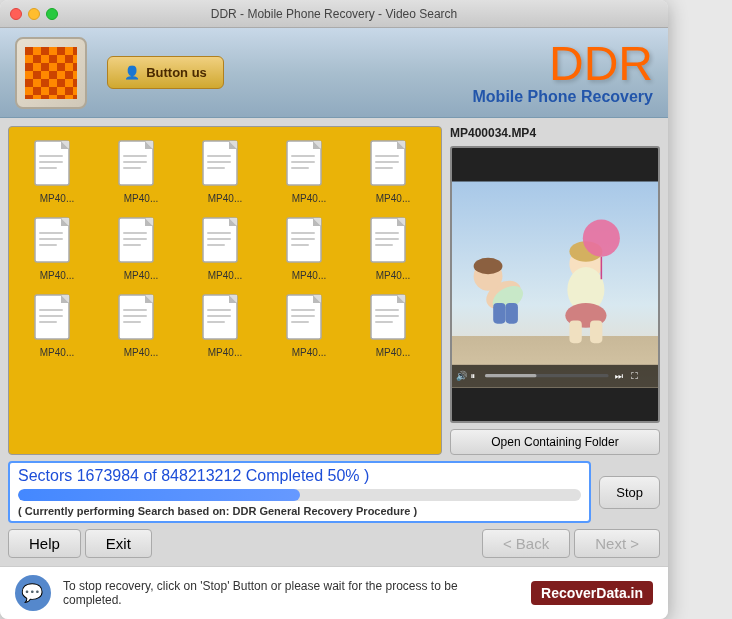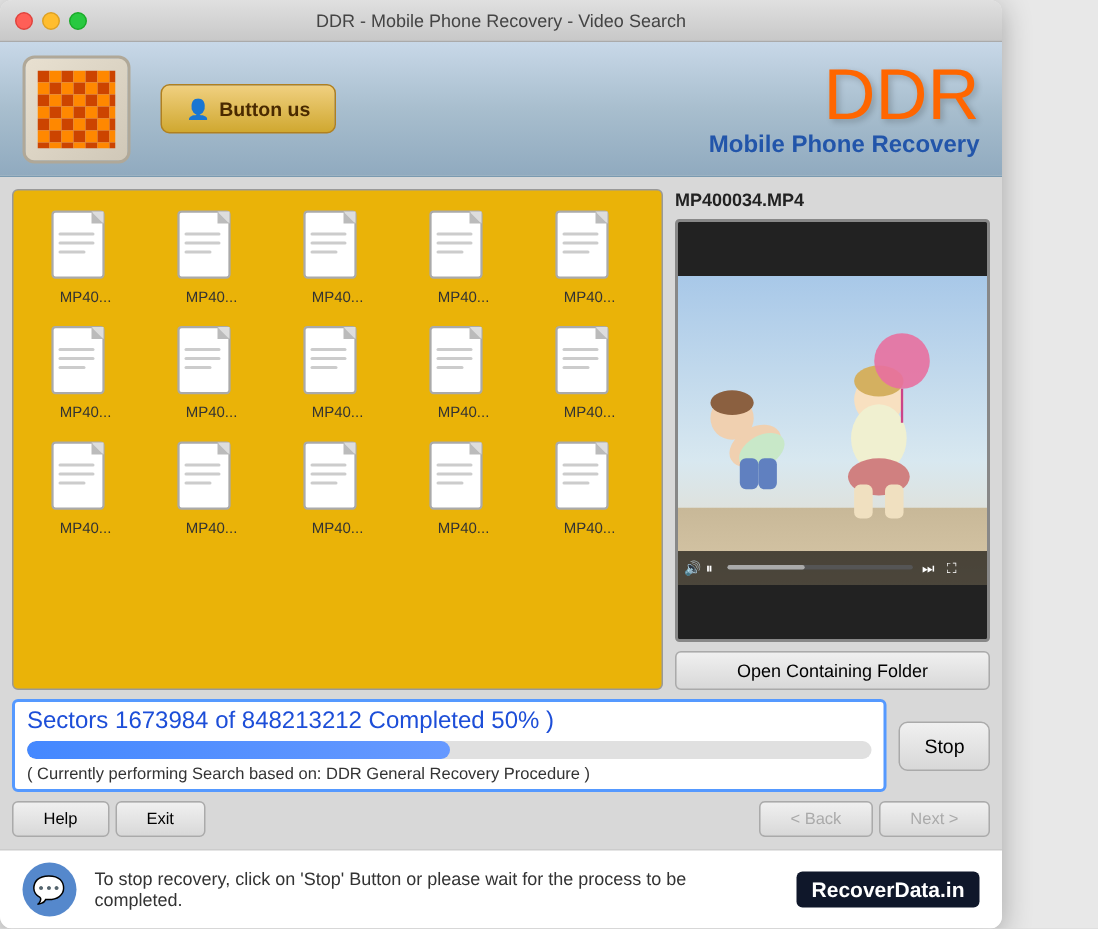--- a/index.html
+++ b/index.html
@@ -214,20 +214,21 @@
     }
     .progress-bar-fill {
       height: 100%;
       background: linear-gradient(to right, #4488ff, #6699ff);
       border-radius: 6px;
       width: 50%;
     }
     .progress-status {
       font-size: 11px;
       color: #333;
+      font-weight: bold;
     }
     .stop-btn {
       background: linear-gradient(to bottom, #f0f0f0, #d8d8d8);
       border: 1px solid #aaa;
       border-radius: 6px;
       padding: 8px 16px;
       font-size: 13px;
       cursor: pointer;
       white-space: nowrap;
       align-self: center;
@@ -238,21 +239,21 @@
       display: flex;
       gap: 4px;
       margin-top: 6px;
       align-items: center;
     }
     .nav-btn {
       background: linear-gradient(to bottom, #f0f0f0, #d8d8d8);
       border: 1px solid #aaa;
       border-radius: 4px;
       padding: 5px 20px;
-      font-size: 11px;
+      font-size: 15px;
       cursor: pointer;
     }
     .nav-btn.disabled {
       color: #aaa;
       cursor: default;
     }
     .nav-spacer { flex: 1; }
 
     
     .footer-bar {
@@ -273,21 +274,21 @@
       align-items: center;
       justify-content: center;
       flex-shrink: 0;
     }
     .footer-text {
       font-size: 12px;
       color: #333;
       flex: 1;
     }
     .footer-brand {
-      background: #0f172a;
+      background: #7f1d1d;
       color: white;
       font-size: 14px;
       font-weight: bold;
       padding: 4px 10px;
       border-radius: 4px;
       white-space: nowrap;
     }
 
     
     .file-grid-container::-webkit-scrollbar { width: 8px; }

